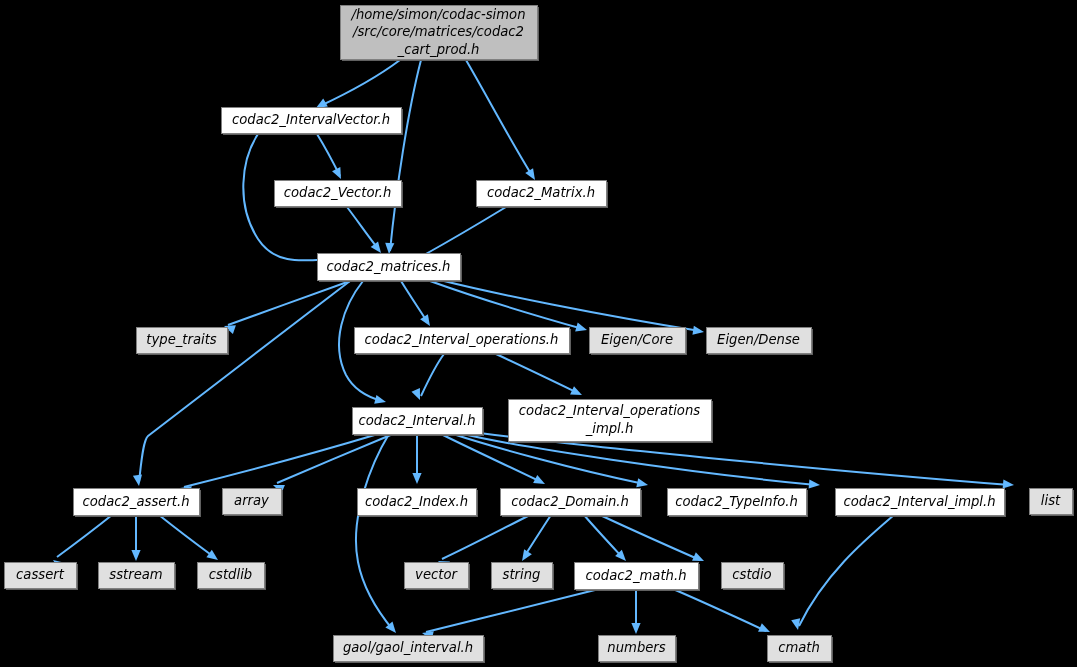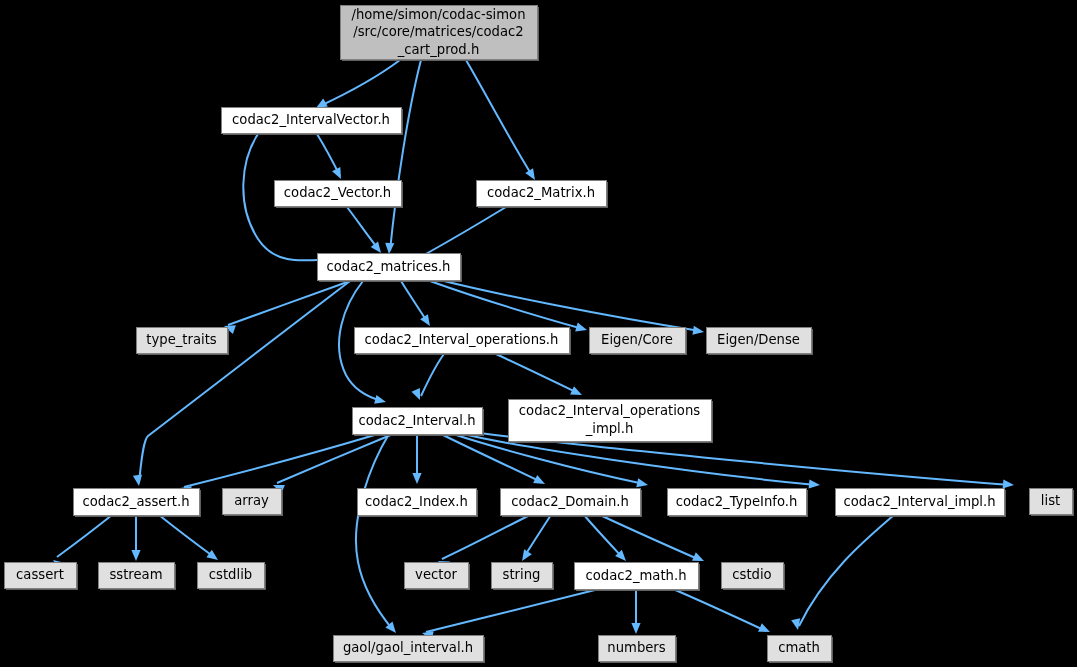--- a/index.html
+++ b/index.html
@@ -1,18 +1,18 @@
 <!DOCTYPE html>
 <html><head>
 <meta charset="utf-8">
 <style>
   html,body{margin:0;padding:0;background:#000;}
   body{width:1077px;height:667px;overflow:hidden;
        font-family:"DejaVu Sans","Liberation Sans",sans-serif;}
-  #graph{position:relative;width:1077px;height:667px;background:#000;}
+  #graph{position:relative;width:1077px;height:667px;background:#000;font-style:italic;}
   svg{position:absolute;top:0;left:0;width:1077px;height:667px;}
   .node-label{
     font-family:"DejaVu Sans","Liberation Sans",sans-serif;
     font-size:13.2px;
     fill:#000;
     text-anchor:middle;
     dominant-baseline:middle;
     pointer-events:none;
     white-space:pre;
   }

